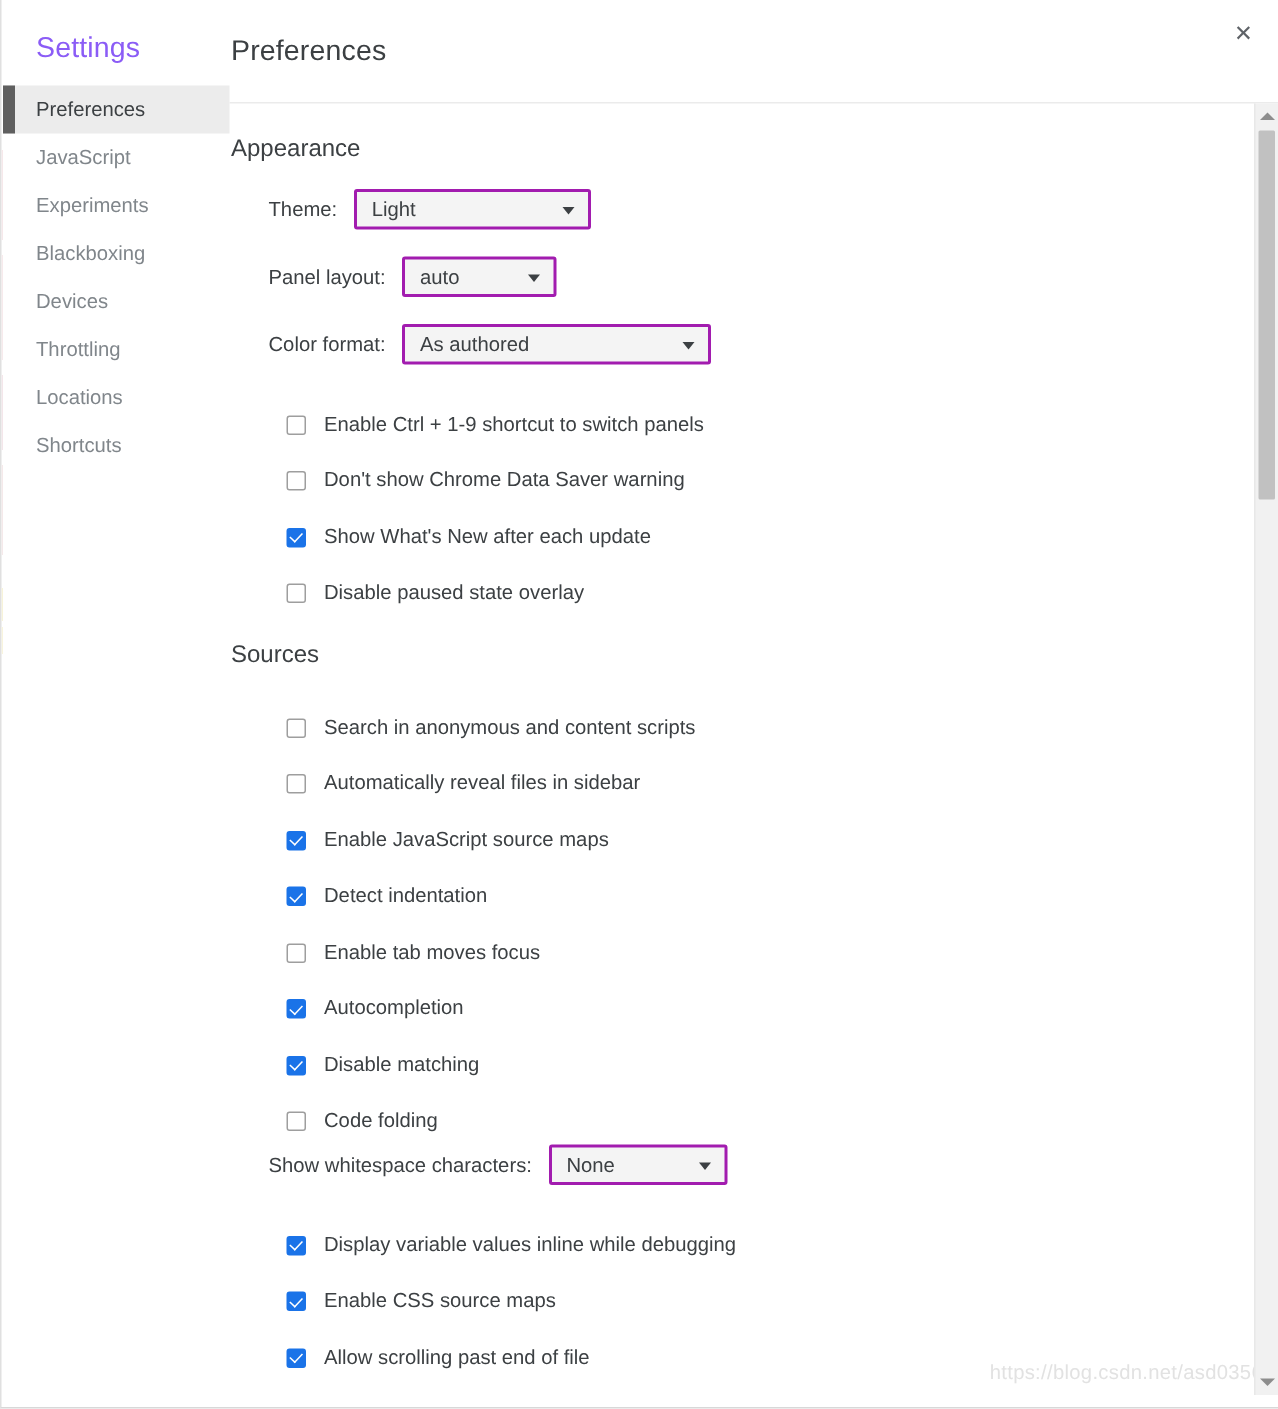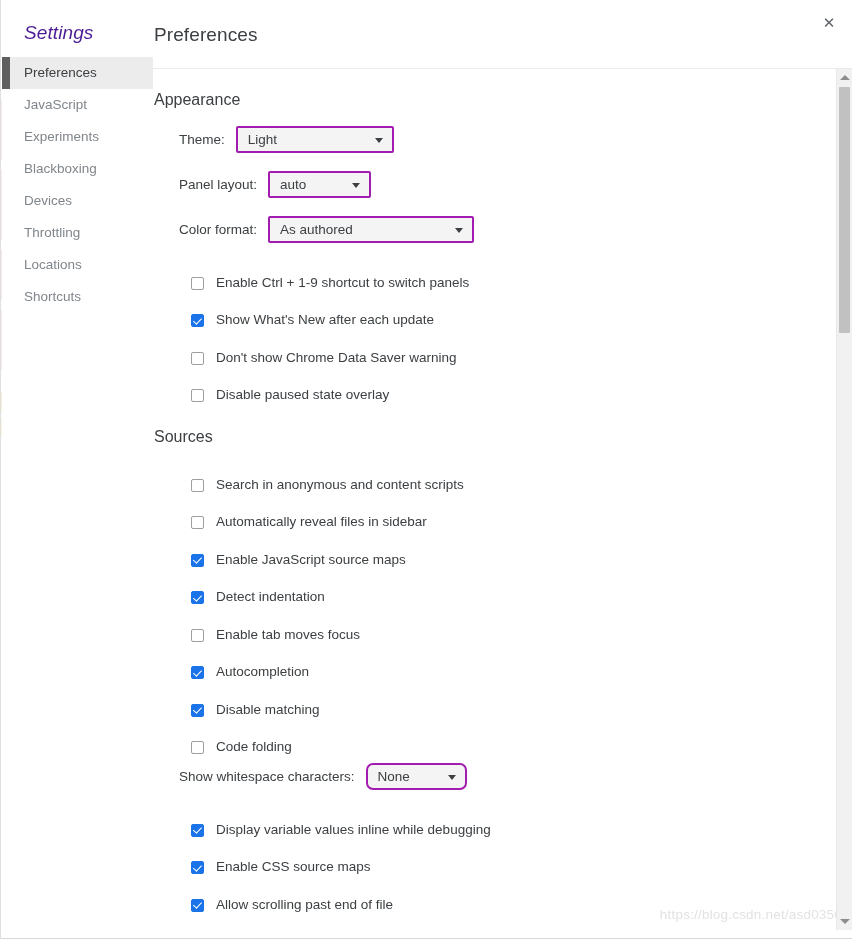--- a/index.html
+++ b/index.html
@@ -73,24 +73,23 @@
   .sidebar {
     width: 151px;
     flex: 0 0 151px;
     padding-top: 22px;
     box-sizing: border-box;
     background: #ffffff;
   }
   .sidebar-title {
     font-size: 19px;
     font-weight: 400;
-    color: #4c1d95;
+    color: #8b5cf6;
     padding: 0 0 13px 22px;
     letter-spacing: 0.1px;
-    font-style: italic;
   }
   .sidebar-list { list-style: none; margin: 0; padding: 0; }
   .sidebar-item {
     position: relative;
     height: 32px;
     line-height: 32px;
     padding-left: 22px;
     font-size: 13.5px;
     color: #80868b;
     cursor: pointer;
@@ -184,21 +183,21 @@
     margin-top: -2px;
     width: 0;
     height: 0;
     border-left: 4px solid transparent;
     border-right: 4px solid transparent;
     border-top: 5px solid #3c4043;
   }
   .w-theme  { width: 158px; }
   .w-panel  { width: 103px; }
   .w-color  { width: 206px; align-items: center; }
-  .w-white  { width: 101px; border-radius: 7px; }
+  .w-white  { width: 119px; }
 
   
   .check-row {
     display: flex;
     align-items: flex-end;
     height: 37.5px;
     padding-left: 38px;
     cursor: pointer;
   }
   .checkbox {
@@ -350,26 +349,26 @@
                 <div class="field-select w-color">
                   <span>As authored</span>
                   <span class="caret"></span>
                 </div>
               </div>
               <div class="check-row">
                 <span class="checkbox"></span>
                 <span class="check-label">Enable Ctrl + 1-9 shortcut to switch panels</span>
               </div>
               <div class="check-row">
+                <span class="checkbox"></span>
+                <span class="check-label">Don't show Chrome Data Saver warning</span>
+              </div>
+              <div class="check-row">
                 <span class="checkbox checked"></span>
                 <span class="check-label">Show What's New after each update</span>
-              </div>
-              <div class="check-row">
-                <span class="checkbox"></span>
-                <span class="check-label">Don't show Chrome Data Saver warning</span>
               </div>
               <div class="check-row">
                 <span class="checkbox"></span>
                 <span class="check-label">Disable paused state overlay</span>
               </div>
             </div>
             <div class="section">
               <h2 class="section-title">Sources</h2>
               <div class="check-row">
                 <span class="checkbox"></span>

